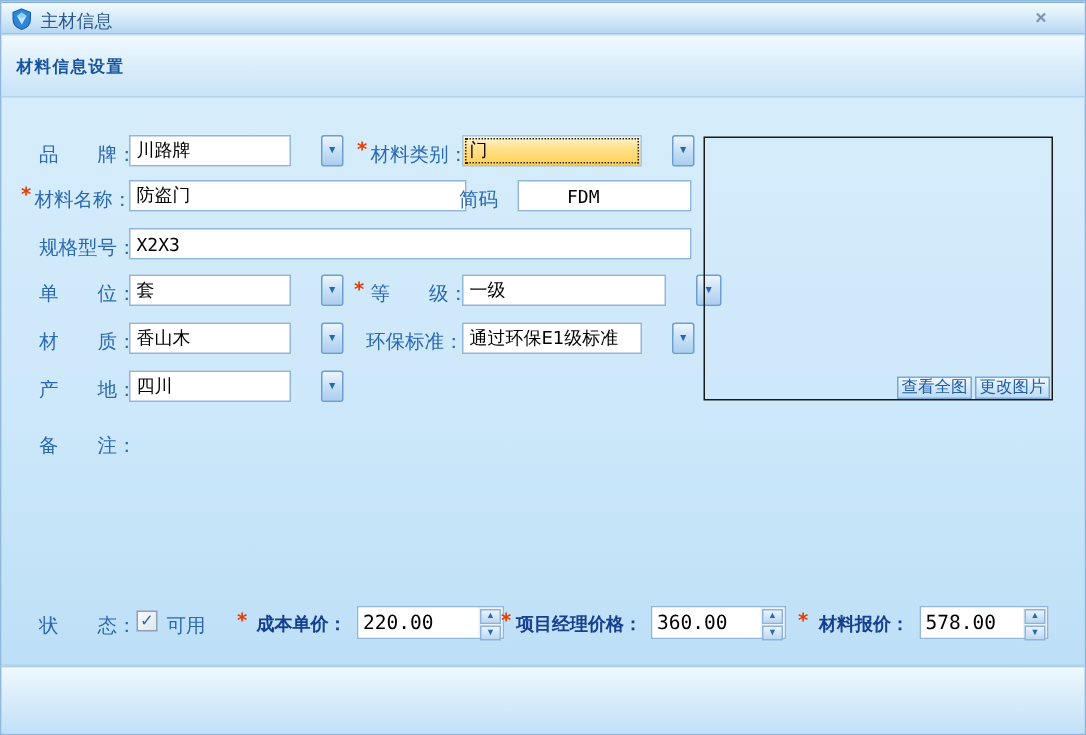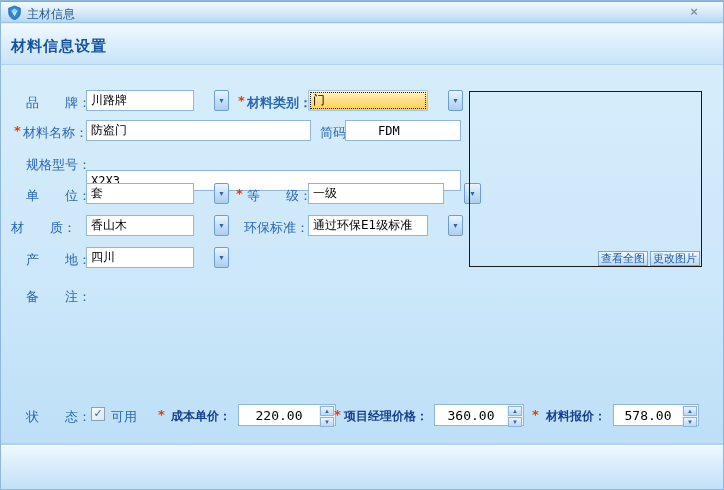--- a/index.html
+++ b/index.html
@@ -25,21 +25,21 @@
     font-size: 13px; font-weight: bold; color: #7d95ac; text-align: center; line-height: 16px;
     cursor: pointer; background: transparent; border: 0;
   }
 
   
   .sect-header {
     position: absolute; left: 0; top: 23px; width: 100%; height: 41px;
     background: linear-gradient(180deg, #f0f9fe 0%, #ddeffb 45%, #c8e4f8 100%);
     border-bottom: 1px solid #b0d3ef;
   }
-  .sect-title { position: absolute; left: 10px; top: 13px; font-size: 15px; font-weight: bold; color: #17549e; letter-spacing: 1px; }
+  .sect-title { position: absolute; left: 10px; top: 13px; font-size: 11px; font-weight: bold; color: #17549e; letter-spacing: 1px; }
 
   
   .lbl  { position: absolute; font-size: 13px; color: #2a68b2; white-space: pre; }
   .blbl { position: absolute; font-size: 12px; color: #153f8f; font-weight: bold; white-space: pre; }
   .req  { position: absolute; font-size: 13px; color: #e63c00; font-weight: bold; }
 
   
   .tinput {
     position: absolute; height: 21px; border: 1px solid #92b6d8; background: #fff;
     font: 12px "DejaVu Sans", sans-serif; padding: 0 4px; color: #000; outline: none;
@@ -69,21 +69,21 @@
     border: 0; resize: none; outline: none; background: transparent;
     font: 12px "DejaVu Sans", sans-serif; padding: 3px 5px; color: #000;
   }
   .vscroll { position: absolute; right: 0; top: 0; width: 15px; height: 100%; background: #f3f8fd; border-left: 1px solid #d7e6f4; }
   .varrow { position: absolute; left: 0; width: 15px; height: 14px; font-size: 8px; color: #8fb0d8; text-align: center; line-height: 14px; background: transparent; border: 0; cursor: pointer; }
   .varrow.up { top: 2px; } .varrow.down { bottom: 2px; }
 
   
   .spinner { position: absolute; height: 22px; display: flex; border: 1px solid #92b6d8; background: #fff; }
   .spinner input {
-    border: 0; flex: 1; min-width: 0; text-align: center; outline: none;
+    border: 0; flex: 1; min-width: 0; text-align: left; outline: none;
     font: 13px "DejaVu Sans Mono", monospace; color: #000; padding: 0 3px;
   }
   .spincol { width: 16px; display: flex; flex-direction: column; gap: 1px; padding: 1px; background: #eaf2fa; }
   .sbtn {
     flex: 1; font-size: 6px; color: #2b66b0; line-height: 8px; text-align: center; cursor: pointer;
     background: linear-gradient(180deg, #eaf4fd, #bcd8f2); border: 1px solid #8fb4da; padding: 0;
   }
 
   
   .checkbox {
@@ -127,48 +127,48 @@
     <span class="sect-title">材料信息设置</span>
   </div>
 
   <span class="lbl" style="left:25px; top:93px;">品　　牌：</span>
   <div class="combo" style="left:85px; top:89px; width:143px;">
     <input style="width: 124px;" value="川路牌">
     <button class="ddbtn">▼</button>
   </div>
 
   <span class="req" style="left:237px; top:92px;">*</span>
-  <span class="lbl" style="left:246px; top:93px;font-weight:bold;">材料类别：</span>
+  <span class="lbl" style="left:246px; top:93px;">材料类别：</span>
   <div class="combo" style="left:307px; top:89px; width:155px;">
     <input class="hl" style="width: 136px;" value="门">
     <button class="ddbtn">▼</button>
   </div>
 
   <span class="req" style="left:13px; top:122px;">*</span>
   <span class="lbl" style="left:22px; top:123px;">材料名称：</span>
   <input class="tinput" style="left: 85px; top: 119px; width: 225px;" value="防盗门">
-  <span class="lbl" style="left:319px; top:123px;">简码</span>
+  <span class="lbl" style="left:305px; top:123px;">简码</span>
   <input class="tinput mono" style="left: 344px; top: 119px; width: 116px; padding-left: 32px;" value="FDM">
 
   <span class="lbl" style="left:25px; top:155px;">规格型号：</span>
-  <input class="tinput mono" style="left: 85px; top: 151px; width: 375px; margin-top: 18px;" value="X2X3">
+  <input class="tinput mono" style="left: 85px; top: 151px; width: 375px;" value="X2X3">
 
   <span class="lbl" style="left:25px; top:186px;">单　　位：</span>
   <div class="combo" style="left:85px; top:182px; width:143px;">
     <input style="width: 124px;" value="套">
     <button class="ddbtn">▼</button>
   </div>
   <span class="req" style="left:235px; top:185px;">*</span>
   <span class="lbl" style="left:246px; top:186px;">等　　级：</span>
   <div class="combo" style="left:307px; top:182px; width:179px;">
     <input style="width: 136px;" value="一级">
     <button class="ddbtn">▼</button>
   </div>
 
-  <span class="lbl" style="left:10px; top:218px;text-align:right;">材　　质：</span>
+  <span class="lbl" style="left:25px; top:218px;text-align:right;">材　　质：</span>
   <div class="combo" style="left:85px; top:214px; width:143px;">
     <input style="width: 124px;" value="香山木">
     <button class="ddbtn">▼</button>
   </div>
   <span class="lbl" style="left:243px; top:218px;">环保标准：</span>
   <div class="combo" style="left:307px; top:214px; width:155px;">
     <input style="width: 136px;" value="通过环保E1级标准">
     <button class="ddbtn">▼</button>
   </div>
 

